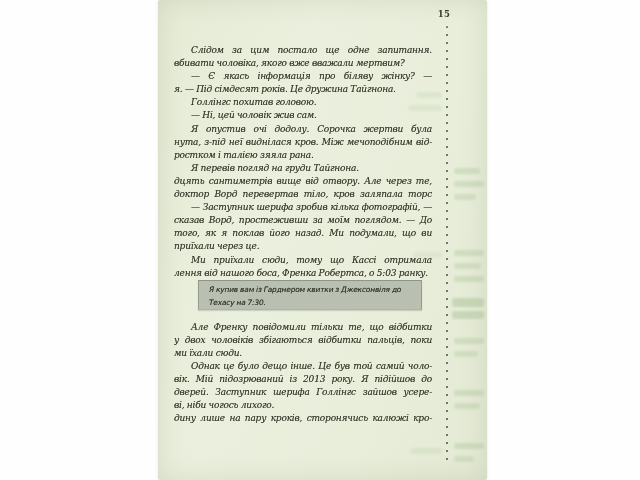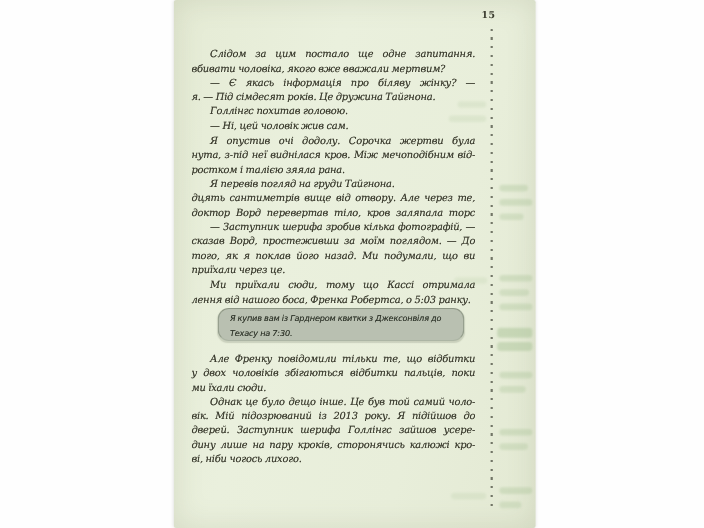--- a/index.html
+++ b/index.html
@@ -40,21 +40,21 @@
   }
   .line.last{text-align-last:left;}
   .line.indent{padding-left:17px;}
   .bubble{
     box-sizing:border-box;
     width:224px;height:30px;margin:0 0 11px 24px;padding:2px 10px 0 10px;
     background:var(--message-box-background,#b9c0b1);
     border:1px solid rgba(118,128,108,.55);
     border-top-color:var(--message-box-border,#8e9685);
     border-bottom-color:rgba(150,160,140,.35);
-    border-radius:10px;
+    border-radius:0;
     font-family:"DejaVu Sans", sans-serif;
     font-size:7.4px;letter-spacing:-0.15px;line-height:13.5px;
     color:var(--message-box-text,#2f362c);
     box-shadow:0 1px 1px rgba(110,120,100,.25);
   }
   .bubble .bline{white-space:nowrap;overflow:hidden;}
   .bleed-mark{
     position:absolute;border-radius:3px;
     filter:blur(1.2px);
     background:var(--bleed-color,#9dbb8a);
@@ -90,22 +90,22 @@
         <div class="bubble">
           <div class="bline">Я купив вам із Гарднером квитки з Джексонвіля до</div>
           <div class="bline">Техасу на 7:30.</div>
         </div>
         <div class="line indent">Але Френку повідомили тільки те, що відбитки</div>
         <div class="line">у двох чоловіків збігаються відбитки пальців, поки</div>
         <div class="line last">ми їхали сюди.</div>
         <div class="line indent">Однак це було дещо інше. Це був той самий чоло-</div>
         <div class="line">вік. Мій підозрюваний із 2013 року. Я підійшов до</div>
         <div class="line">дверей. Заступник шерифа Голлінгс зайшов усере-</div>
+        <div class="line last">ві, ніби чогось лихого.</div>
         <div class="line">дину лише на пару кроків, сторонячись калюжі кро-</div>
-        <div class="line last">ві, ніби чогось лихого.</div>
       </div>
     <div id="bleed-layer">
         <div class="bleed-mark" style="left: 296px; top: 168px; width: 26px; height: 6px; opacity: 0.3;"></div>
         <div class="bleed-mark" style="left: 296px; top: 181px; width: 30px; height: 6px; opacity: 0.3;"></div>
         <div class="bleed-mark" style="left: 296px; top: 194px; width: 22px; height: 6px; opacity: 0.28;"></div>
         <div class="bleed-mark" style="left: 296px; top: 250px; width: 30px; height: 6px; opacity: 0.3;"></div>
         <div class="bleed-mark" style="left: 296px; top: 263px; width: 27px; height: 6px; opacity: 0.28;"></div>
         <div class="bleed-mark" style="left: 296px; top: 276px; width: 30px; height: 6px; opacity: 0.3;"></div>
         <div class="bleed-mark" style="left: 294px; top: 298px; width: 32px; height: 9px; opacity: 0.42;"></div>
         <div class="bleed-mark" style="left: 294px; top: 311px; width: 32px; height: 8px; opacity: 0.4;"></div>

